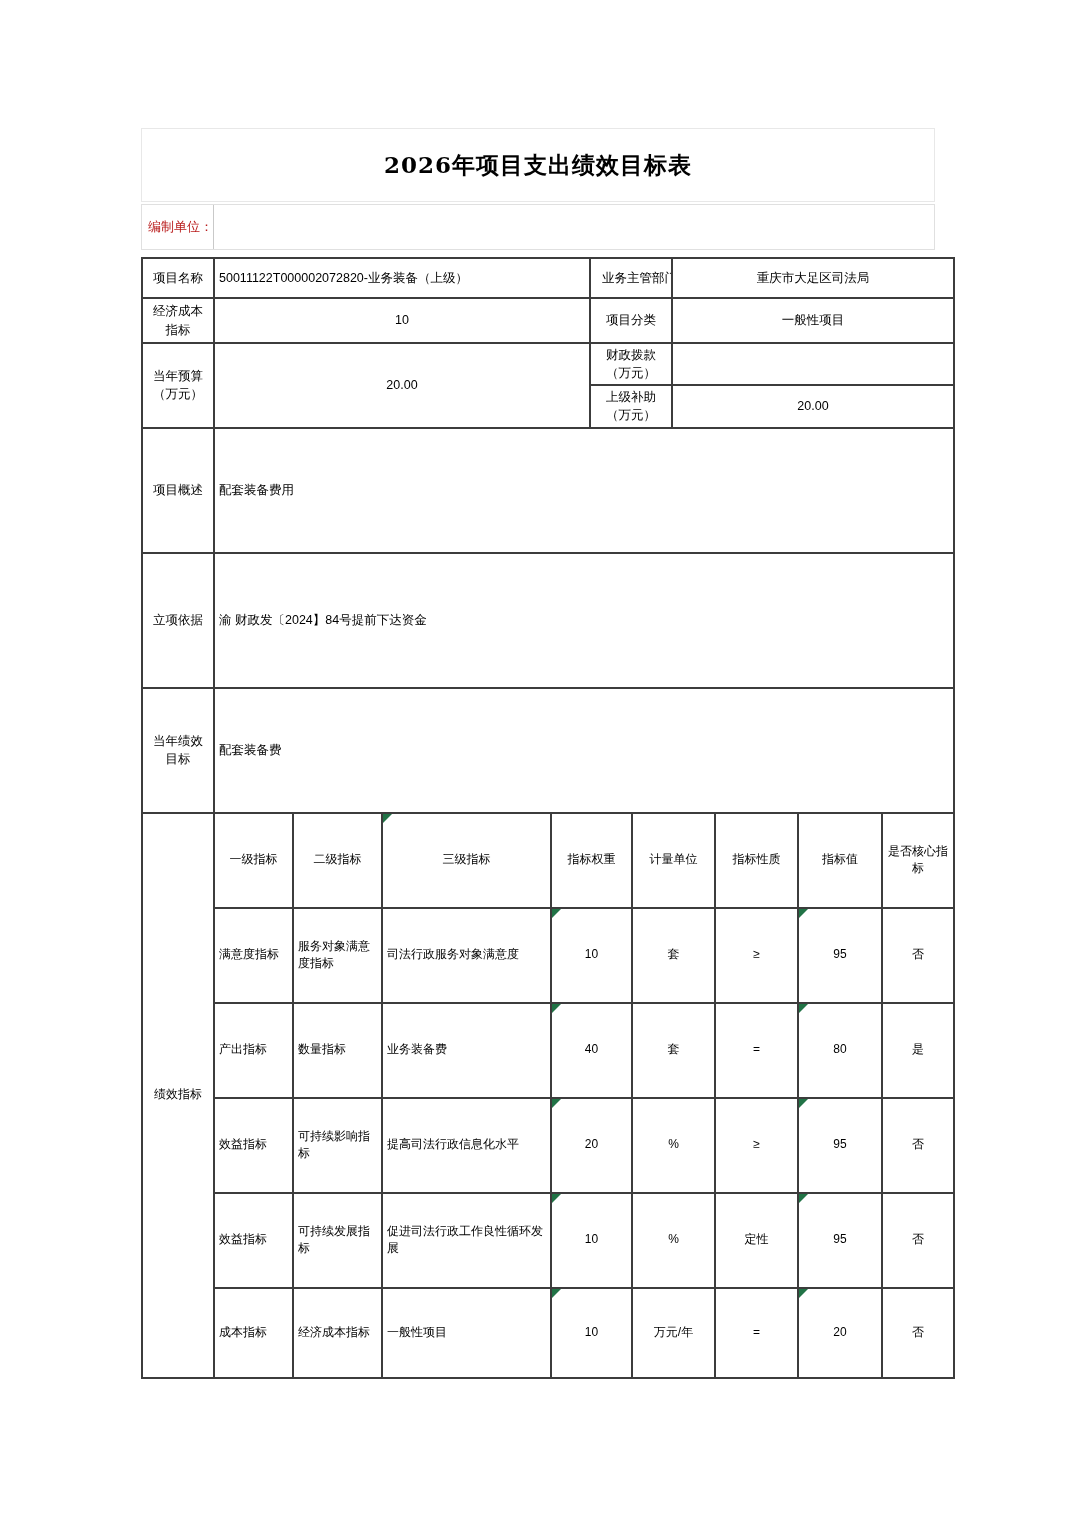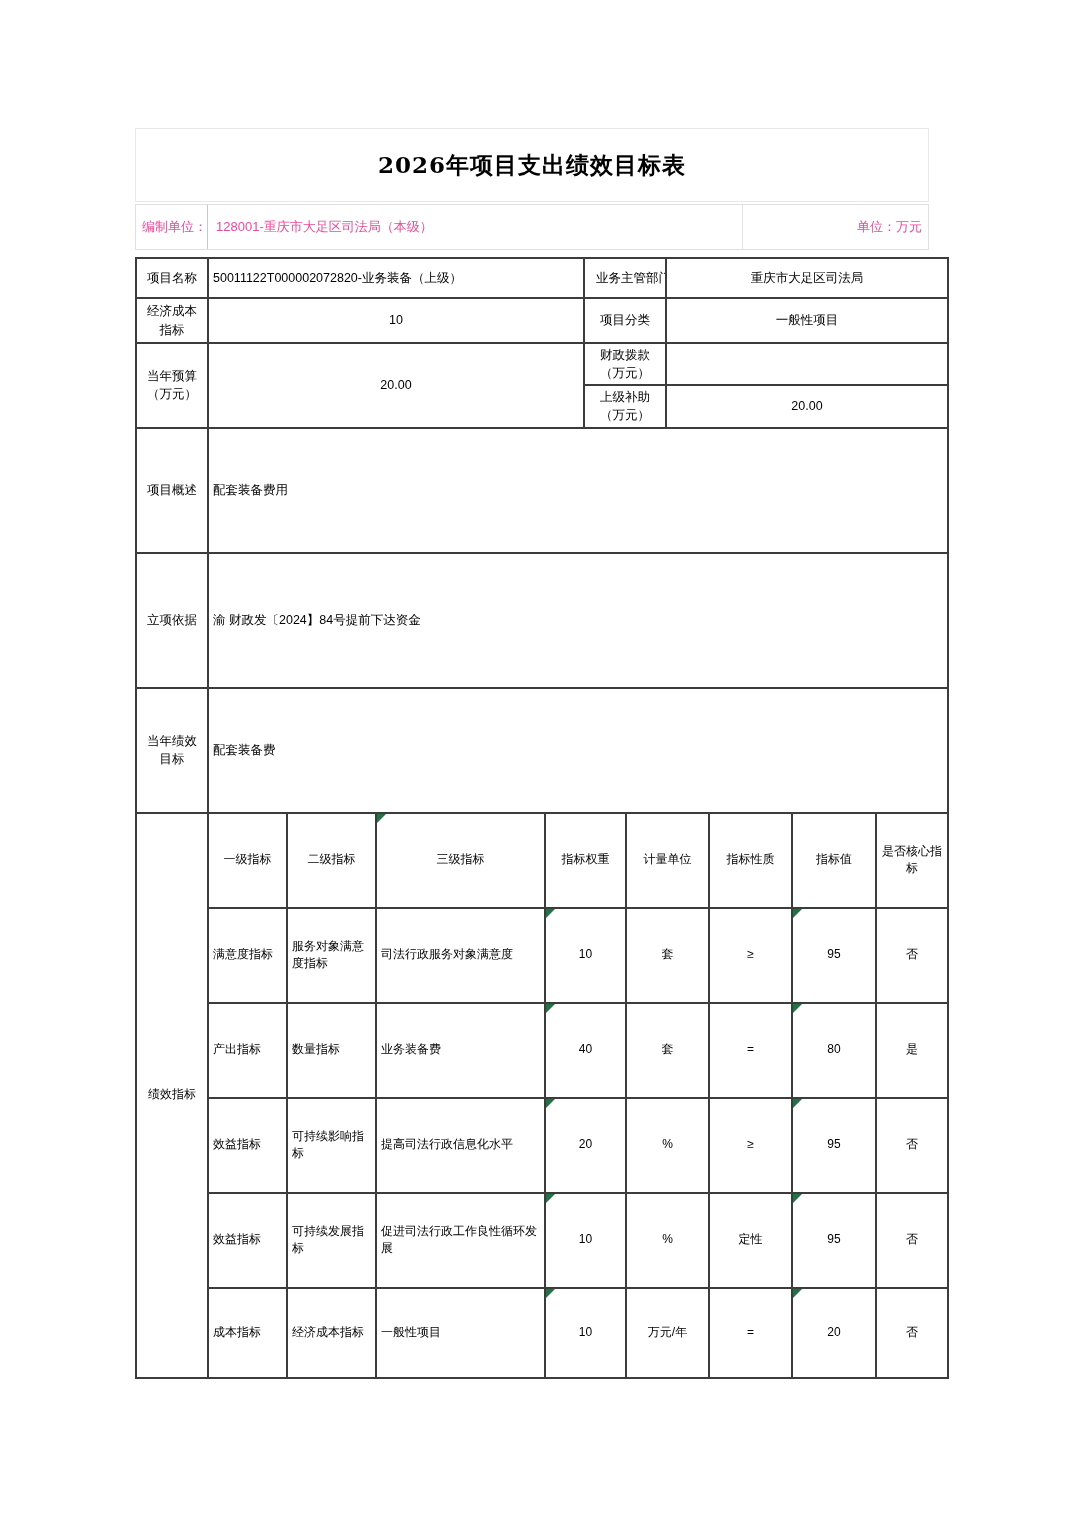--- a/index.html
+++ b/index.html
@@ -1,36 +1,36 @@
 <!DOCTYPE html>
 <html style="--flag: #217346;"><head>
 <meta charset="utf-8">
 <style>
   html,body{margin:0;padding:0;}
   body{
     width:1074px;height:1520px;background:#ffffff;position:relative;
     font-family:"Liberation Sans","DejaVu Sans",sans-serif;color:#1a1a1a;
   }
-  .sheet{position:absolute;left:135px;top:128px;width:794px;}
+  .sheet{position:absolute;left:141px;top:128px;width:794px;}
 
   
   .title-block{
     box-sizing:border-box;height:74px;border:1px solid #e8e8e8;
     display:flex;align-items:center;justify-content:center;
   }
   .title-block h1{
     margin:0;font-size:23px;font-weight:bold;letter-spacing:1px;
     font-family:"DejaVu Serif","Liberation Serif",serif;color:#000;
   }
 
   
   .meta-band{
     box-sizing:border-box;height:46px;margin-top:2px;
     border:1px solid #e0e0e0;display:flex;align-items:stretch;
-    font-size:13px;color:#ec4899;
+    font-size:13px;color:#b91c1c;
   }
   .meta-band .cell{display:flex;align-items:center;box-sizing:border-box;}
   .meta-label{width:72px;padding-left:6px;border-right:1px solid #c9c9c9;}
   .meta-value{width:535px;padding-left:8px;border-right:1px solid #e3e3e3;}
   .meta-unit{flex:1;justify-content:flex-end;padding-right:6px;}
 
   
   table{border-collapse:collapse;table-layout:fixed;width:812px;}
   td,th{
     box-sizing:border-box;border:2px solid #3c3c3c;
@@ -56,22 +56,20 @@
 <body>
 
 <div class="sheet">
 
   <div class="title-block">
     <h1>2026年项目支出绩效目标表</h1>
   </div>
 
   <div class="meta-band">
     <div class="cell meta-label">编制单位：</div>
-    <div class="cell meta-value">128001-重庆市大足区司法局（本级）</div>
-    <div class="cell meta-unit">单位：万元</div>
   </div>
 
   <table class="upper">
     <colgroup>
         <col style="width:72px">
         <col style="width:376px">
         <col style="width:82px">
         <col style="width:282px">
       </colgroup>
     <tbody>

